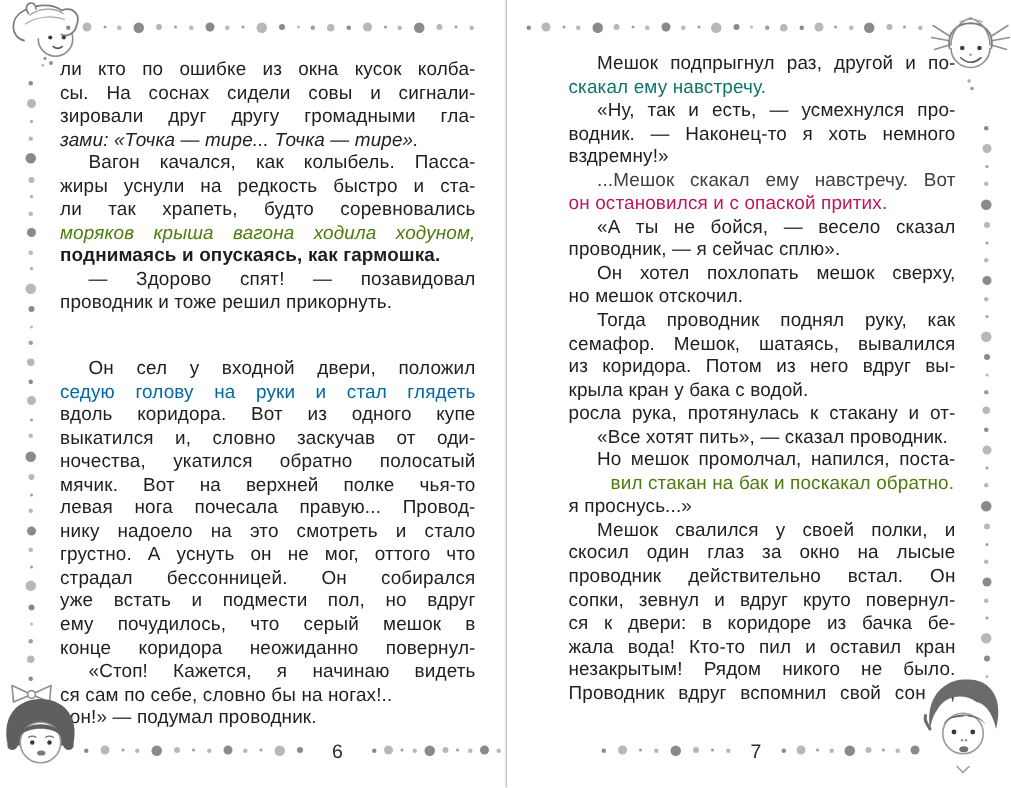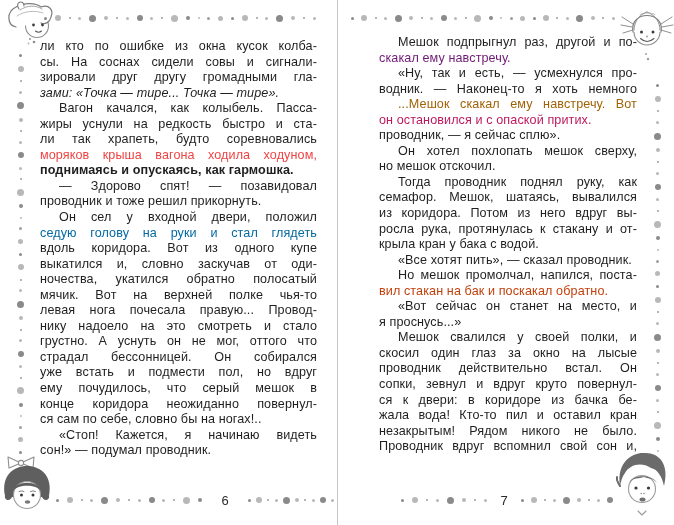--- a/index.html
+++ b/index.html
@@ -147,39 +147,39 @@
       </div>
 
     <div class="textblock">
         <div class="line" style="color: rgb(31, 31, 31);">ли кто по ошибке из окна кусок колба-</div>
         <div class="line" style="color: rgb(31, 31, 31);">сы. На соснах сидели совы и сигнали-</div>
         <div class="line" style="color: rgb(31, 31, 31);">зировали друг другу громадными гла-</div>
         <div class="line end" style="color: rgb(31, 31, 31); font-style: italic;">зами: «Точка — тире... Точка — тире».</div>
         <div class="line ind" style="color: rgb(31, 31, 31);">Вагон качался, как колыбель. Пасса-</div>
         <div class="line" style="color: rgb(31, 31, 31);">жиры уснули на редкость быстро и ста-</div>
         <div class="line" style="color: rgb(31, 31, 31);">ли так храпеть, будто соревновались</div>
-        <div class="line" style="color: #ef4444;">моряков крыша вагона ходила ходуном,</div>
+        <div class="line" style="color: #4d7c0f; font-style: italic;">моряков крыша вагона ходила ходуном,</div>
         <div class="line end" style="color: rgb(31, 31, 31); font-weight: bold;">поднимаясь и опускаясь, как гармошка.</div>
         <div class="line ind" style="color: rgb(31, 31, 31);">— Здорово спят! — позавидовал</div>
         <div class="line end" style="color: rgb(31, 31, 31);">проводник и тоже решил прикорнуть.</div>
-        <div class="line ind" style="color: rgb(31, 31, 31);">Он сел у входной двери, положил</div>
+        <div class="line ind" style="color: rgb(31, 31, 31); margin-top: 28px;">Он сел у входной двери, положил</div>
         <div class="line" style="color: #0369a1;">седую голову на руки и стал глядеть</div>
         <div class="line" style="color: rgb(31, 31, 31);">вдоль коридора. Вот из одного купе</div>
         <div class="line" style="color: rgb(31, 31, 31);">выкатился и, словно заскучав от оди-</div>
         <div class="line" style="color: rgb(31, 31, 31);">ночества, укатился обратно полосатый</div>
         <div class="line" style="color: rgb(31, 31, 31);">мячик. Вот на верхней полке чья-то</div>
         <div class="line" style="color: rgb(31, 31, 31);">левая нога почесала правую... Провод-</div>
         <div class="line" style="color: rgb(31, 31, 31);">нику надоело на это смотреть и стало</div>
         <div class="line" style="color: rgb(31, 31, 31);">грустно. А уснуть он не мог, оттого что</div>
         <div class="line" style="color: rgb(31, 31, 31);">страдал бессонницей. Он собирался</div>
         <div class="line" style="color: rgb(31, 31, 31);">уже встать и подмести пол, но вдруг</div>
         <div class="line" style="color: rgb(31, 31, 31);">ему почудилось, что серый мешок в</div>
         <div class="line" style="color: rgb(31, 31, 31);">конце коридора неожиданно повернул-</div>
+        <div class="line ind" style="color: rgb(31, 31, 31);">«Стоп! Кажется, я начинаю видеть</div>
         <div class="line end" style="color: rgb(31, 31, 31);">ся сам по себе, словно бы на ногах!..</div>
-        <div class="line ind" style="color: rgb(31, 31, 31);">«Стоп! Кажется, я начинаю видеть</div>
         <div class="line end" style="color: rgb(31, 31, 31);">сон!» — подумал проводник.</div>
       </div>
 
     <div class="footer">
       <div class="dots run-a">
           <span class="dot" style="height: 3px; width: 3px; background: rgb(138, 138, 138);"></span>
           <span class="dot" style="height: 6px; width: 6px; background: rgb(184, 184, 184);"></span>
           <span class="dot" style="height: 2px; width: 2px; background: rgb(158, 158, 158);"></span>
           <span class="dot" style="height: 3px; width: 3px; background: rgb(184, 184, 184);"></span>
           <span class="dot" style="height: 7px; width: 7px; background: rgb(138, 138, 138);"></span>
@@ -294,37 +294,38 @@
         <span class="dot" style="height: 6px; width: 6px; background: rgb(138, 138, 138);"></span>
         <span class="dot" style="height: 3px; width: 3px; background: rgb(184, 184, 184);"></span>
         <span class="dot" style="height: 2px; width: 2px; background: rgb(158, 158, 158);"></span>
         <span class="dot" style="height: 7px; width: 7px; background: rgb(184, 184, 184);"></span>
         <span class="dot" style="height: 4px; width: 4px; background: rgb(138, 138, 138);"></span>
         <span class="dot" style="height: 2px; width: 2px; background: rgb(184, 184, 184);"></span>
       </div>
 
     <div class="textblock">
         <div class="line ind" style="color: rgb(31, 31, 31);">Мешок подпрыгнул раз, другой и по-</div>
-        <div class="line end" style="color: #701a75;">скакал ему навстречу.</div>
+        <div class="line end" style="color: #0f766e;">скакал ему навстречу.</div>
         <div class="line ind" style="color: rgb(31, 31, 31);">«Ну, так и есть, — усмехнулся про-</div>
         <div class="line" style="color: rgb(31, 31, 31);">водник. — Наконец-то я хоть немного</div>
-        <div class="line ind" style="color: #a16207;">...Мешок скакал ему навстречу. Вот</div>
+        <div class="line end" style="color: rgb(31, 31, 31);">вздремну!»</div>
+        <div class="line ind" style="color: #404040;">...Мешок скакал ему навстречу. Вот</div>
         <div class="line end" style="color: #be185d;">он остановился и с опаской притих.</div>
+        <div class="line ind" style="color: rgb(31, 31, 31);">«А ты не бойся, — весело сказал</div>
         <div class="line end" style="color: rgb(31, 31, 31);">проводник, — я сейчас сплю».</div>
         <div class="line ind" style="color: rgb(31, 31, 31);">Он хотел похлопать мешок сверху,</div>
         <div class="line end" style="color: rgb(31, 31, 31);">но мешок отскочил.</div>
         <div class="line ind" style="color: rgb(31, 31, 31);">Тогда проводник поднял руку, как</div>
         <div class="line" style="color: rgb(31, 31, 31);">семафор. Мешок, шатаясь, вывалился</div>
         <div class="line" style="color: rgb(31, 31, 31);">из коридора. Потом из него вдруг вы-</div>
+        <div class="line end" style="color: rgb(31, 31, 31);">крыла кран у бака с водой.</div>
         <div class="line" style="color: rgb(31, 31, 31);">росла рука, протянулась к стакану и от-</div>
-        <div class="line end" style="color: rgb(31, 31, 31);">крыла кран у бака с водой.</div>
         <div class="line ind end" style="color: rgb(31, 31, 31);">«Все хотят пить», — сказал проводник.</div>
         <div class="line ind" style="color: rgb(31, 31, 31);">Но мешок промолчал, напился, поста-</div>
-        <div class="line end" style="color: #c2410c;">вил стакан на бак и поскакал обратно.</div>
-        <div class="line ind" style="color: rgb(31, 31, 31);">«Вот сейчас он станет на место, и</div>
+        <div class="line end" style="color: #4d7c0f; margin-left: 28px;">вил стакан на бак и поскакал обратно.</div>
         <div class="line end" style="color: rgb(31, 31, 31);">я проснусь...»</div>
         <div class="line ind" style="color: rgb(31, 31, 31);">Мешок свалился у своей полки, и</div>
         <div class="line" style="color: rgb(31, 31, 31);">скосил один глаз за окно на лысые</div>
         <div class="line" style="color: rgb(31, 31, 31);">проводник действительно встал. Он</div>
         <div class="line" style="color: rgb(31, 31, 31);">сопки, зевнул и вдруг круто повернул-</div>
         <div class="line" style="color: rgb(31, 31, 31);">ся к двери: в коридоре из бачка бе-</div>
         <div class="line" style="color: rgb(31, 31, 31);">жала вода! Кто-то пил и оставил кран</div>
         <div class="line" style="color: rgb(31, 31, 31);">незакрытым! Рядом никого не было.</div>
         <div class="line" style="color: rgb(31, 31, 31);">Проводник вдруг вспомнил свой сон и,</div>
       </div>

